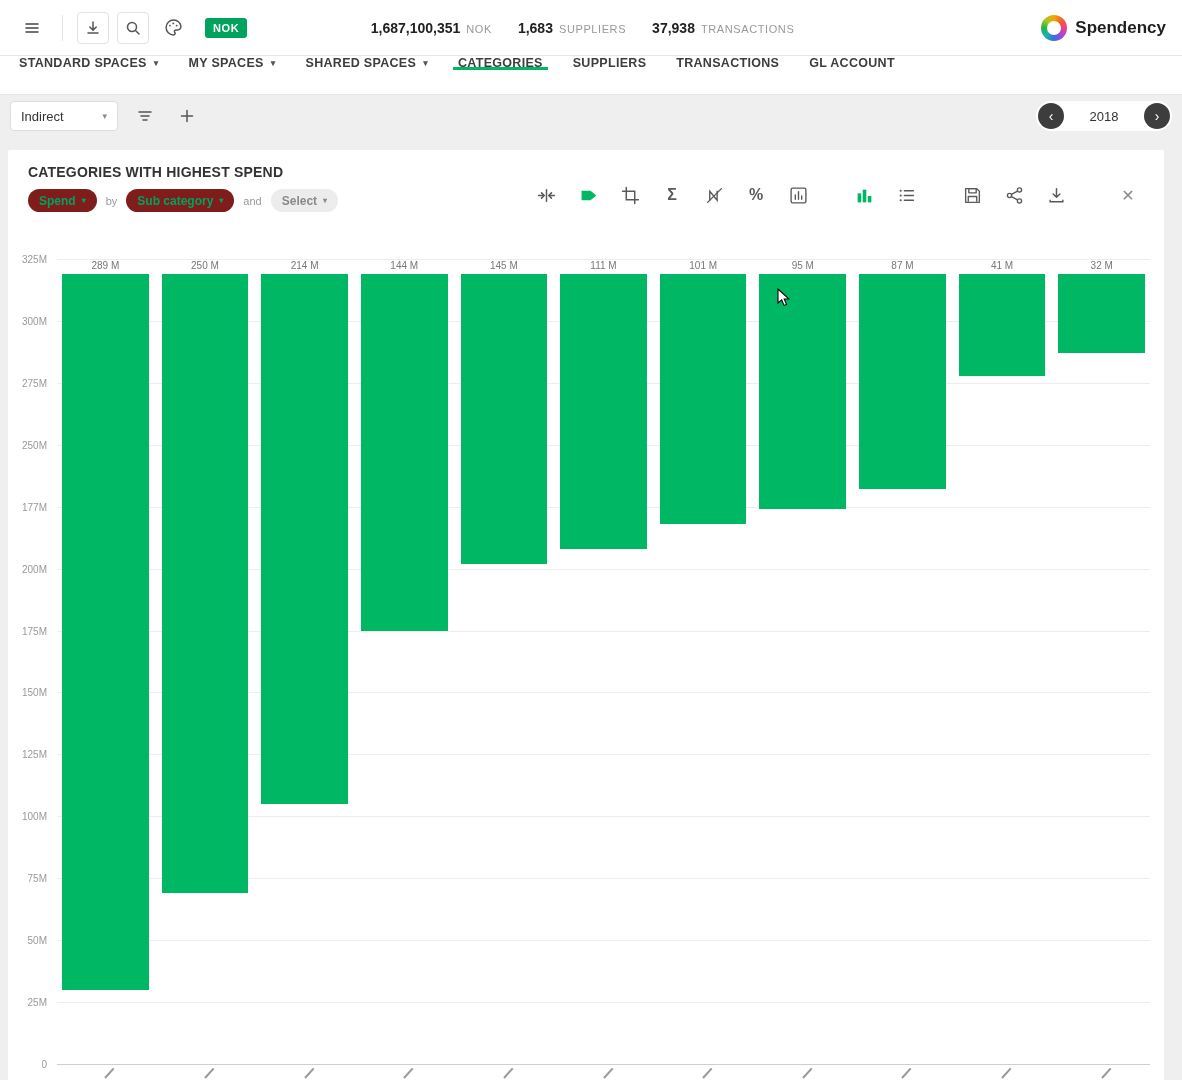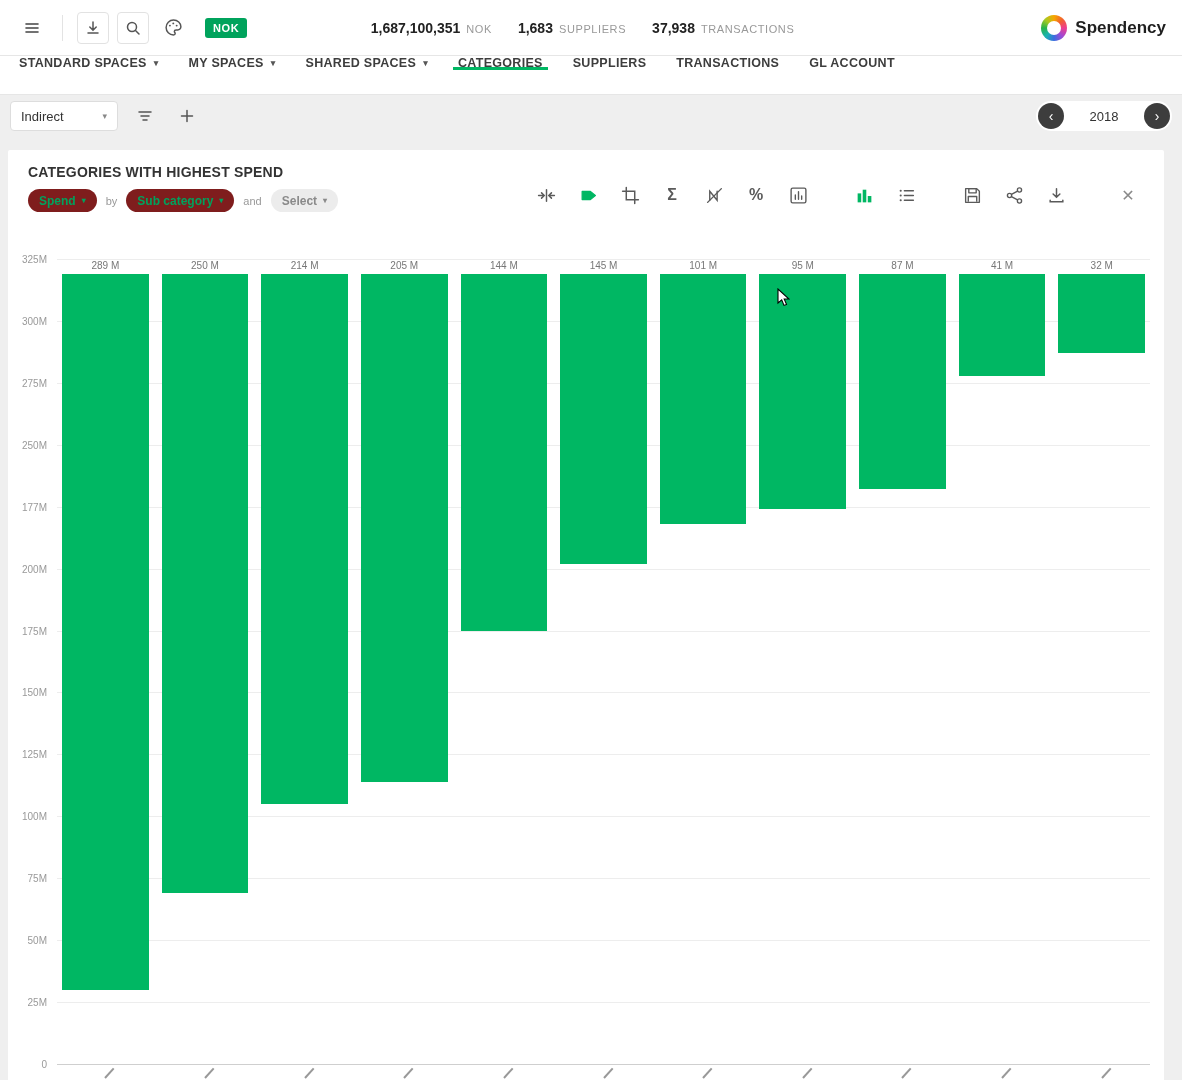--- a/index.html
+++ b/index.html
@@ -311,32 +311,32 @@
           <div class="bar-value">250 M</div>
           <div class="bar" style="height: 76.9231%; background: rgb(0, 183, 99);"></div>
           <div class="x-stub"></div>
         </div>
         <div class="bar-col">
           <div class="bar-value">214 M</div>
           <div class="bar" style="height: 65.8462%; background: rgb(0, 183, 99);"></div>
           <div class="x-stub"></div>
         </div>
         <div class="bar-col">
-          <div class="bar-value">205 M</div>
-          <div class="bar" style="height: 63.0769%; background: rgb(0, 183, 99);"></div>
-          <div class="x-stub"></div>
-        </div>
-        <div class="bar-col">
           <div class="bar-value">144 M</div>
           <div class="bar" style="height: 44.3077%; background: rgb(0, 183, 99);"></div>
           <div class="x-stub"></div>
         </div>
         <div class="bar-col">
           <div class="bar-value">145 M</div>
           <div class="bar" style="height: 36%; background: rgb(0, 183, 99);"></div>
+          <div class="x-stub"></div>
+        </div>
+        <div class="bar-col">
+          <div class="bar-value">111 M</div>
+          <div class="bar" style="height: 34.1538%; background: rgb(0, 183, 99);"></div>
           <div class="x-stub"></div>
         </div>
         <div class="bar-col">
           <div class="bar-value">101 M</div>
           <div class="bar" style="height: 31.0769%; background: rgb(0, 183, 99);"></div>
           <div class="x-stub"></div>
         </div>
         <div class="bar-col">
           <div class="bar-value">95 M</div>
           <div class="bar" style="height: 29.2308%; background: rgb(0, 183, 99);"></div>

